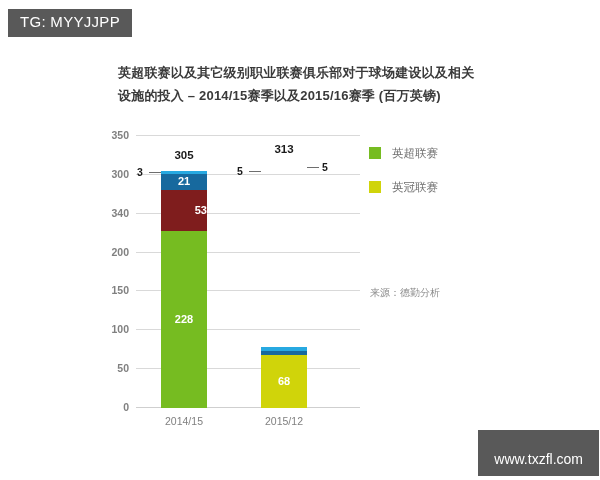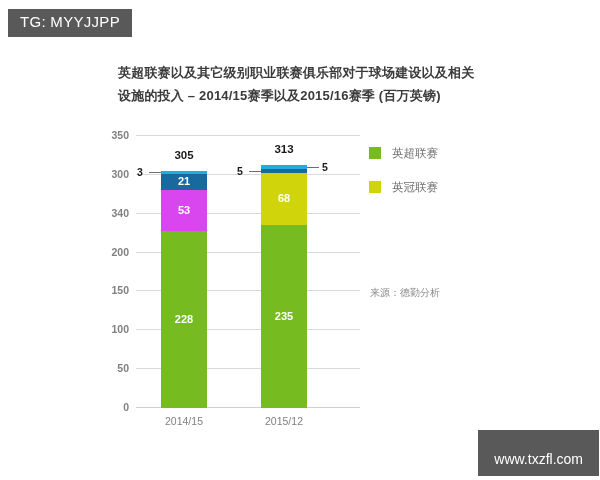--- a/index.html
+++ b/index.html
@@ -211,36 +211,33 @@
       <div class="gridline" style="bottom: 272px;">
         <span class="ytick">350</span>
       </div>
     </div>
   <div id="bars-layer">
       <div class="bar" style="left: 25px;">
         <div class="seg" style="background: rgb(39, 169, 225); height: 2.33143px;"></div>
         <div class="seg" style="background: rgb(23, 105, 158); height: 16px;">
           <span class="seg-label" style="color: rgb(255, 255, 255);">21</span>
         </div>
-        <div class="seg" style="background: #d946ef; height: 41.1886px;">
+        <div class="seg" style="background: #7f1d1d; height: 41.1886px; justify-content: flex-end;">
           <span class="seg-label" style="color: rgb(255, 255, 255);">53</span>
         </div>
         <div class="seg" style="background: rgb(118, 188, 33); height: 177.189px;">
           <span class="seg-label" style="color: rgb(255, 255, 255);">228</span>
         </div>
         <div class="bar-total" style="bottom: 247.029px;">305</div>
       </div>
       <div class="bar" style="left: 125px;">
         <div class="seg" style="background: rgb(39, 169, 225); height: 3.88571px;"></div>
         <div class="seg" style="background: rgb(23, 105, 158); height: 3.88571px;"></div>
         <div class="seg" style="background: rgb(208, 212, 10); height: 52.8457px; justify-content: center;">
           <span class="seg-label" style="color: rgb(255, 255, 255);">68</span>
-        </div>
-        <div class="seg" style="background: rgb(118, 188, 33); height: 182.629px;">
-          <span class="seg-label" style="color: rgb(255, 255, 255);">235</span>
         </div>
         <div class="bar-total" style="bottom: 253.246px;">313</div>
       </div>
     </div>
   <div id="callout-layer">
       <div class="leader" style="top: 36.1371px; left: 13px; width: 12px;"></div>
       <div class="callout" style="top: 36.1371px; left: 1px;">3</div>
       <div class="leader" style="top: 34.5829px; left: 113px; width: 12px;"></div>
       <div class="callout" style="top: 34.5829px; left: 101px;">5</div>
       <div class="leader" style="top: 30.6971px; left: 171px; width: 12px;"></div>

